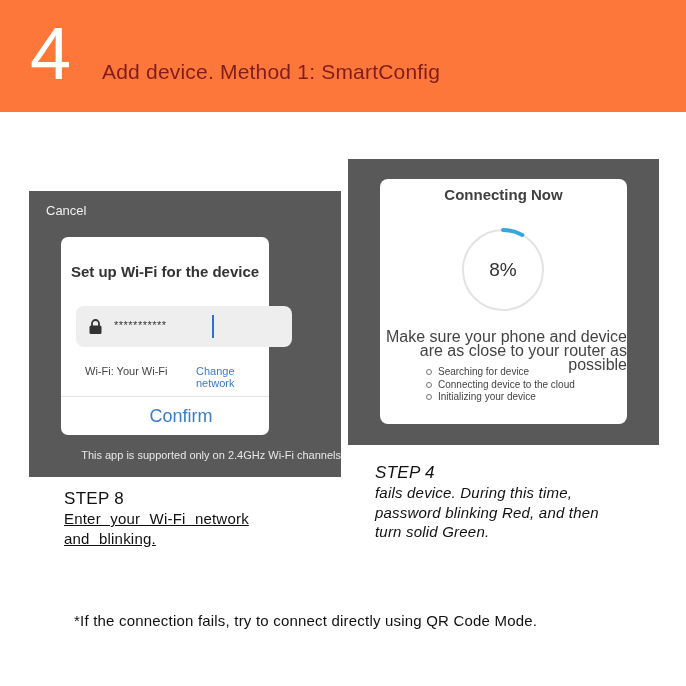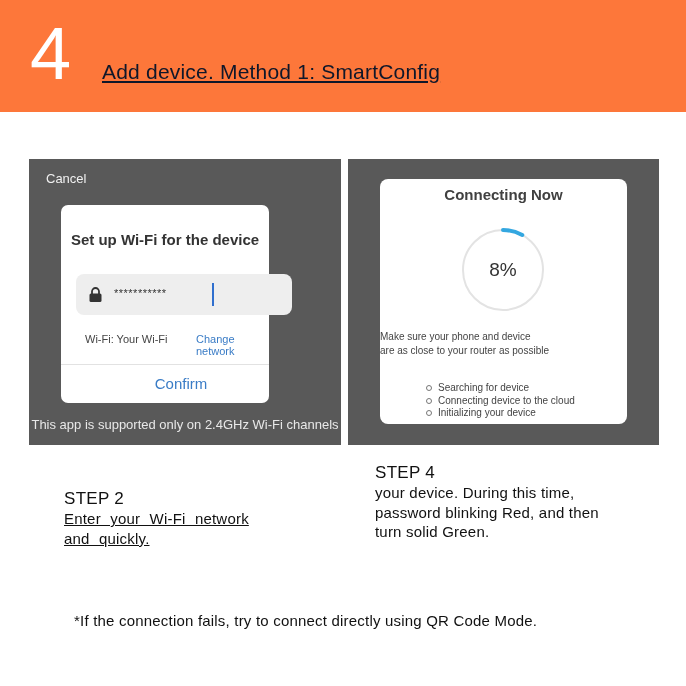--- a/index.html
+++ b/index.html
@@ -10,27 +10,27 @@
       position: absolute; left: 0; top: 0; width: 686px; height: 112px;
       background: #fd773a;
     }
     .banner-num {
       position: absolute; left: 30px; top: 14px;
       font-family: "Liberation Sans", sans-serif;
       font-size: 74px; line-height: 80px; color: #ffffff; font-weight: normal;
     }
     .banner-title {
       position: absolute; left: 102px; top: 60px;
-      font-size: 21px; color: #0f172a; letter-spacing: 0.2px; text-decoration: underline;
+      font-size: 21px; color: #7f1d1d; letter-spacing: 0.2px;
     }
 
     .panel {
       position: absolute; top: 159px; height: 286px; background: #595959;
     }
-    .panel-left { left: 29px; width: 312px; }
+    .panel-left { left: 29px; width: 312px; margin-top: 32px; }
     .panel-right { left: 348px; width: 311px; }
 
     .cancel-link {
       position: absolute; left: 17px; top: 12px; font-size: 13px; color: #f0f0f0;
     }
     .wifi-card {
       position: absolute; left: 32px; top: 46px; width: 208px; height: 198px;
       background: #ffffff; border-radius: 7px;
     }
     .wifi-card-title {
@@ -52,55 +52,55 @@
       position: absolute; left: 24px; top: 128px; font-size: 11px; color: #444;
     }
     .change-network {
       position: absolute; left: 135px; top: 128px; font-size: 11px; color: #3a7cc6;
     }
     .card-divider {
       position: absolute; left: 0; right: 0; top: 159px; height: 1px; background: #e2e2e2;
     }
     .confirm-button {
       position: absolute; left: 0; right: 0; top: 160px; height: 38px;
-      text-align: center; line-height: 38px; font-size: 15px; color: #3a7cc6; padding-left: 32px;
+      text-align: center; line-height: 38px; font-size: 18px; color: #3a7cc6; padding-left: 32px;
     }
     .support-note {
-      position: absolute; left: 0; right: 0; top: 258px; text-align: center;
-      font-size: 13px; color: #e8e8e8;
+      position: absolute; left: 0; right: 0; top: 258px; text-align: right;
+      font-size: 11px; color: #e8e8e8;
     }
 
     .connect-card {
       position: absolute; left: 32px; top: 20px; width: 247px; height: 245px;
       background: #ffffff; border-radius: 8px;
     }
     .connect-title {
       position: absolute; left: 0; right: 0; top: 7px; text-align: center;
       font-size: 15px; font-weight: bold; color: #404040;
     }
     .progress-ring { position: absolute; left: 80px; top: 48px; width: 86px; height: 86px; }
     .progress-value {
       position: absolute; left: 80px; top: 48px; width: 86px; height: 86px;
       text-align: center; line-height: 86px; font-size: 19px; color: #333;
     }
     .hint-text {
-      position: absolute; left: 0; right: 0; top: 151px; text-align: left;
-      font-size: 10px; line-height: 14px; color: #444;
+      position: absolute; left: 0; right: 0; top: 151px; text-align: right;
+      font-size: 16px; line-height: 14px; color: #444;
     }
-    .status-list { position: absolute; left: 46px; top: 203px; list-style: none; }
+    .status-list { position: absolute; left: 46px; top: 187px; list-style: none; }
     .status-item {
       display: flex; align-items: center; font-size: 10px; line-height: 12.5px; color: #444;
     }
     .status-dot {
       width: 6px; height: 6px; border: 1px solid #777; border-radius: 50%;
       margin-right: 6px; flex: none;
     }
 
     .step3 { position: absolute; left: 64px; top: 489px; width: 250px; }
-    .step4 { position: absolute; left: 375px; top: 463px; width: 280px; }
+    .step4 { position: absolute; left: 375px; top: 463px; width: 280px; font-style: italic; }
     .step-title { font-size: 17px; line-height: 20px; color: #111; letter-spacing: 0.3px; }
     .step-text { font-size: 15px; line-height: 19.5px; color: #111; letter-spacing: 0.2px; }
     .step3 .step-text { word-spacing: 5px; text-decoration: underline; }
 
     .footnote {
       position: absolute; left: 74px; top: 612px; font-size: 15px; color: #111; letter-spacing: 0.2px;
     }
   </style>
 </head>
 <body>
@@ -153,25 +153,25 @@
       </li>
       <li class="status-item">
         <span class="status-dot"></span>
         <span>Initializing your device</span>
       </li>
     </ul>
   </div>
 </div>
 
 <div class="step3">
-  <div class="step-title">STEP 2</div>
+  <div class="step-title">STEP 8</div>
   <div class="step-text">Enter your Wi-Fi network</div>
-  <div class="step-text">and quickly.</div>
+  <div class="step-text">and blinking.</div>
 </div>
 
 <div class="step4">
   <div class="step-title">STEP 4</div>
-  <div class="step-text">your device.  During this time,</div>
+  <div class="step-text">fails device.  During this time,</div>
   <div class="step-text">password blinking Red, and then</div>
   <div class="step-text">turn solid Green.</div>
 </div>
 
 <div class="footnote">*If the connection fails, try to connect directly using QR Code Mode.</div>
 
 </body></html>

